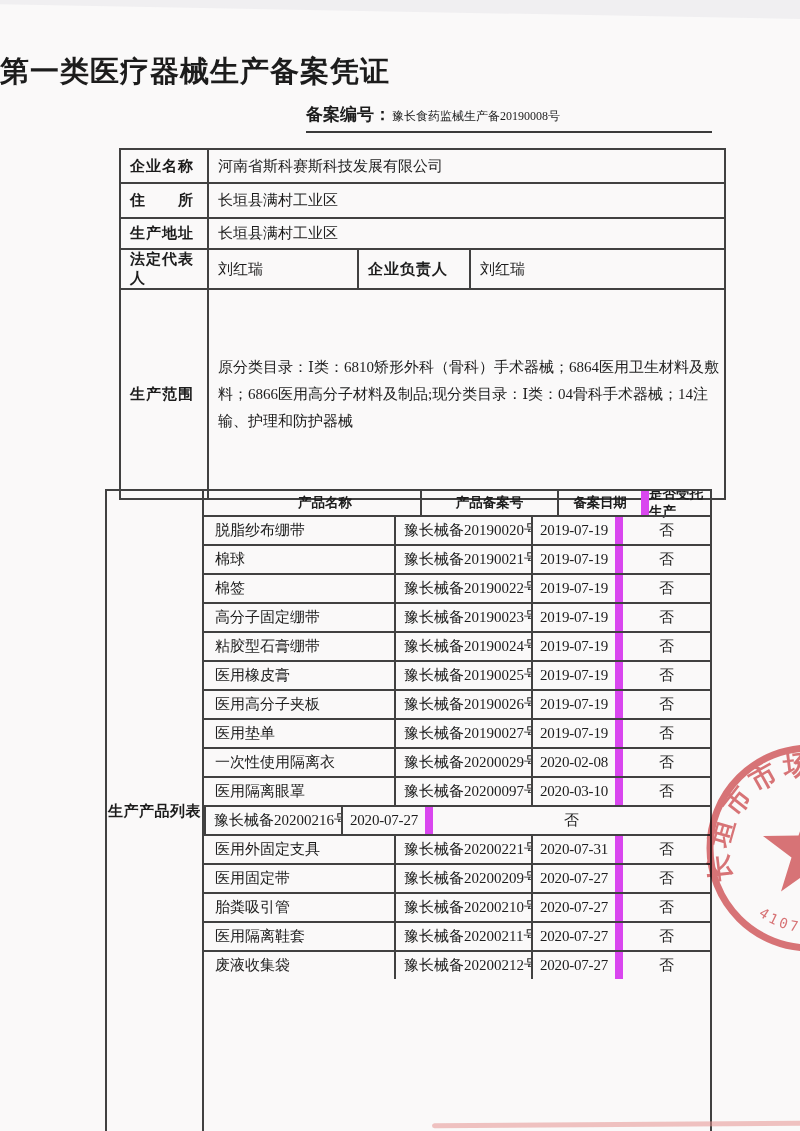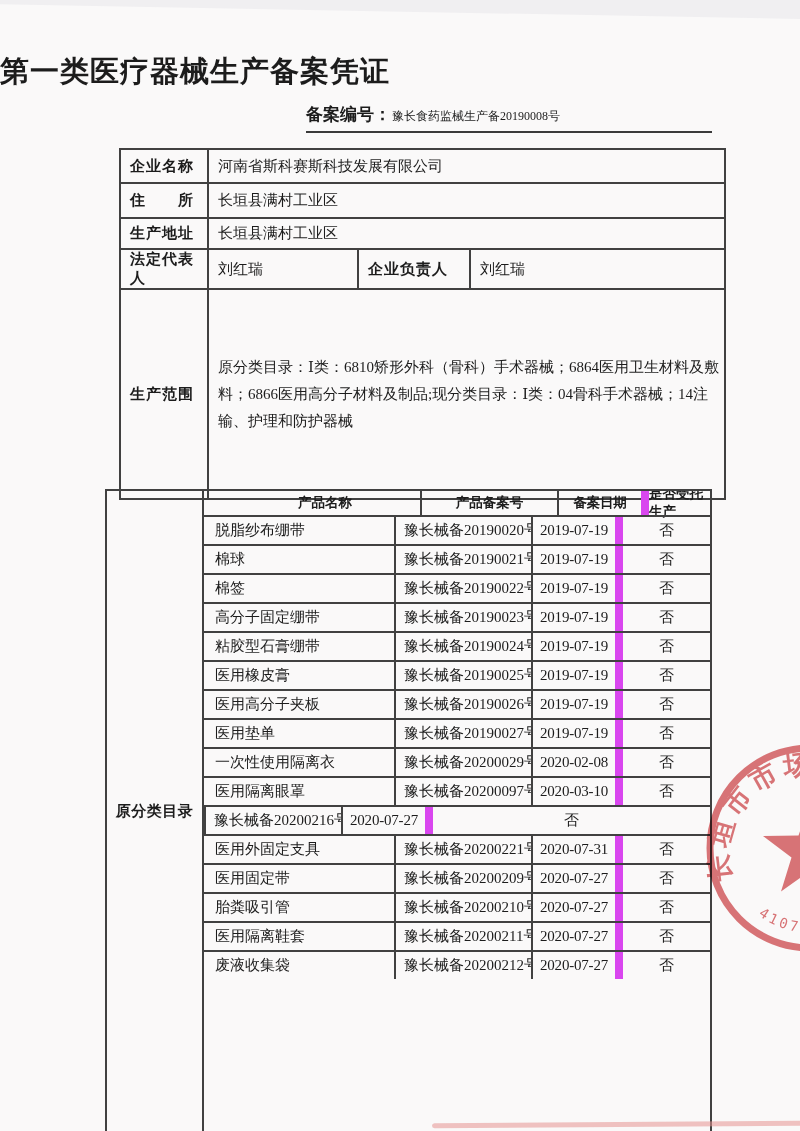--- a/index.html
+++ b/index.html
@@ -126,21 +126,21 @@
     <td class="val">刘红瑞</td>
   </tr>
   <tr>
     <td class="lbl scope-lbl">生产范围</td>
     <td class="scope-val" colspan="3">原分类目录：Ⅰ类：6810矫形外科（骨科）手术器械；6864医用卫生材料及敷料；6866医用高分子材料及制品;现分类目录：Ⅰ类：04骨科手术器械；14注输、护理和防护器械</td>
   </tr>
 </tbody>
   </table>
 
 <div class="ptable">
-  <div class="side-label">原分类目录</div>
+  <div class="side-label">生产产品列表</div>
   <div class="pmain">
     <div class="phead">
       <div class="c-name">产品名称</div>
       <div class="c-filing">产品备案号</div>
       <div class="c-date">备案日期</div>
       <div class="c-cons">是否受托生产</div>
     </div>
     <div>
         <div class="prow">
           <div class="c-name">脱脂纱布绷带</div>

